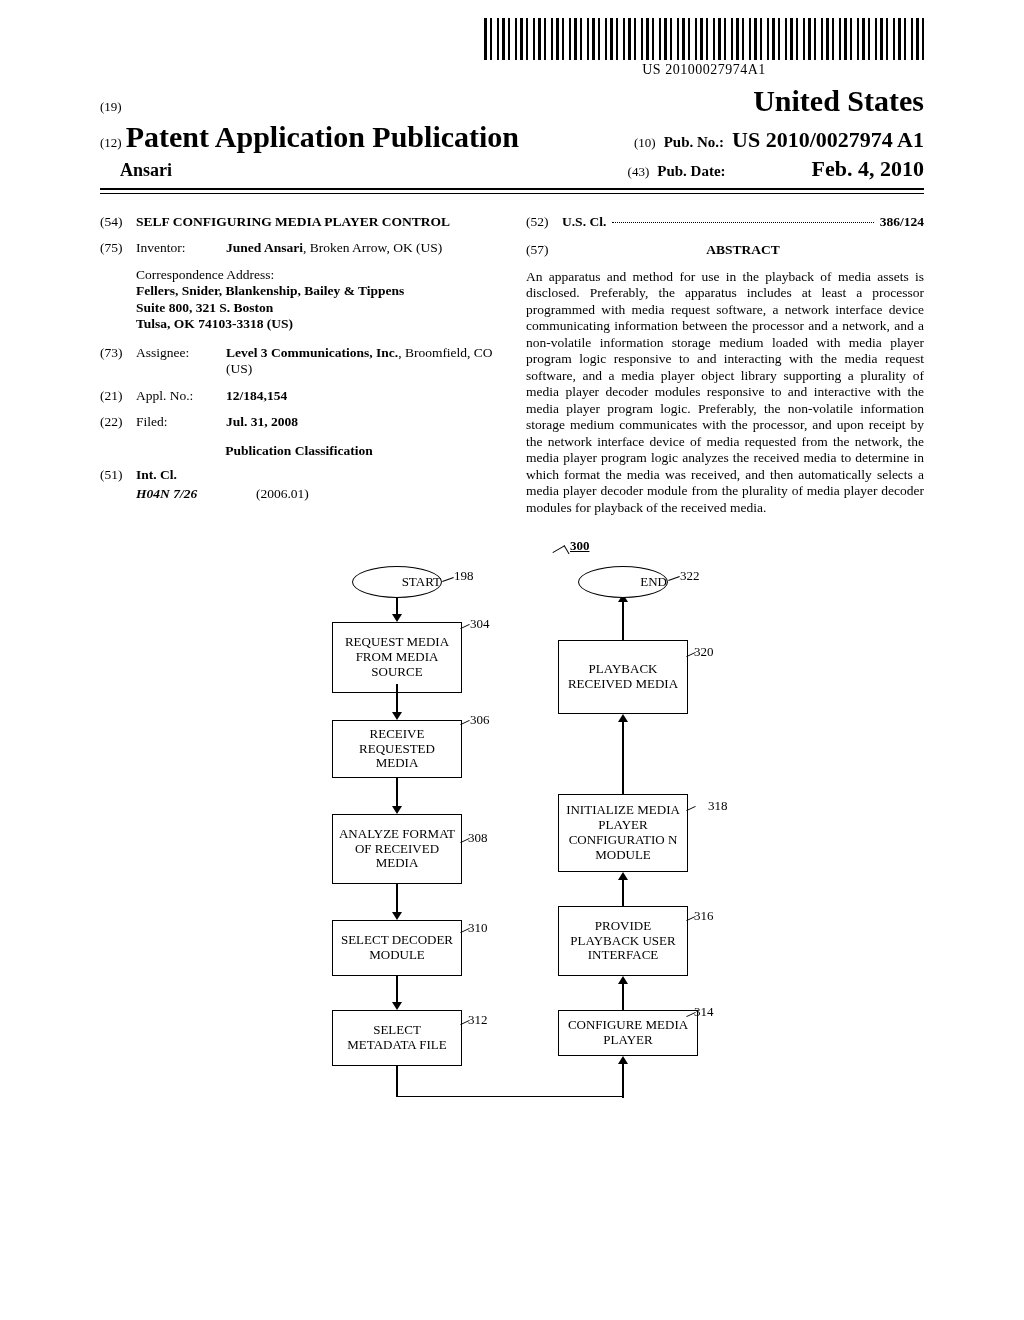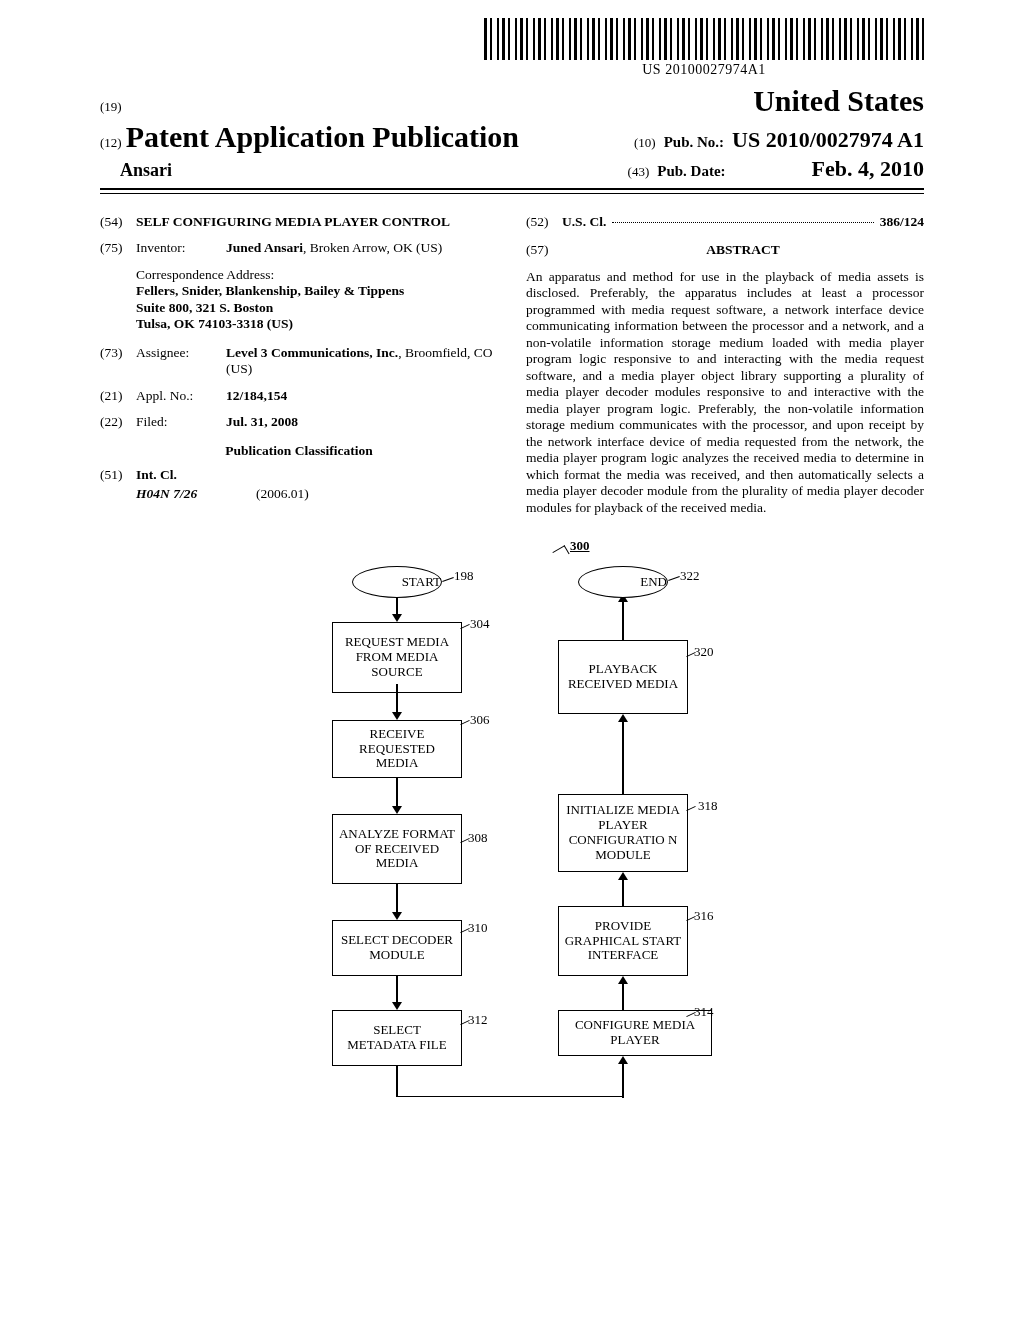--- a/index.html
+++ b/index.html
@@ -370,42 +370,42 @@
       <span>SELECT METADATA FILE</span>
     </div>
   <div class="fc-ref" style="left:236px; top:468px;">312</div>
   <div class="leader" style="left:228px; top:478px; width:10px; transform: rotate(-25deg);"></div>
 
   <div class="vline" style="left:164px; top:522px; height:30px;"></div>
   <div style="position:absolute; left:164px; top:552px; width:226px; height:1.5px; background:#000;"></div>
   <div class="vline" style="left:390px; top:518px; height:36px;"></div>
   <div class="arrowhead-up" style="left:386px; top:512px;"></div>
 
-  <div class="fc-box" style="left:326px; top:466px; width:154px; height:46px;">
+  <div class="fc-box" style="left:326px; top:466px; width:140px; height:46px;">
       <span>CONFIGURE MEDIA PLAYER</span>
     </div>
   <div class="fc-ref" style="left:462px; top:460px;">314</div>
   <div class="leader" style="left:454px; top:470px; width:10px; transform: rotate(-25deg);"></div>
 
   <div class="vline" style="left:390px; top:438px; height:28px;"></div>
   <div class="arrowhead-up" style="left:386px; top:432px;"></div>
 
   <div class="fc-box" style="left:326px; top:362px; width:130px; height:70px;">
-      <span>PROVIDE GRAPHICAL START INTERFACE</span>
+      <span>PROVIDE PLAYBACK USER INTERFACE</span>
     </div>
   <div class="fc-ref" style="left:462px; top:364px;">316</div>
   <div class="leader" style="left:454px; top:374px; width:10px; transform: rotate(-25deg);"></div>
 
   <div class="vline" style="left:390px; top:334px; height:28px;"></div>
   <div class="arrowhead-up" style="left:386px; top:328px;"></div>
 
   <div class="fc-box" style="left:326px; top:250px; width:130px; height:78px;">
       <span>INITIALIZE MEDIA PLAYER CONFIGURATIO N MODULE</span>
     </div>
-  <div class="fc-ref" style="left:466px; top:254px;">318</div>
+  <div class="fc-ref" style="left:476px; top:254px;">318</div>
   <div class="leader" style="left:454px; top:264px; width:10px; transform: rotate(-25deg);"></div>
 
   <div class="vline" style="left:390px; top:176px; height:74px;"></div>
   <div class="arrowhead-up" style="left:386px; top:170px;"></div>
 
   <div class="fc-box" style="left:326px; top:96px; width:130px; height:74px;">
       <span>PLAYBACK RECEIVED MEDIA</span>
     </div>
   <div class="fc-ref" style="left:462px; top:100px;">320</div>
   <div class="leader" style="left:454px; top:110px; width:10px; transform: rotate(-25deg);"></div>

